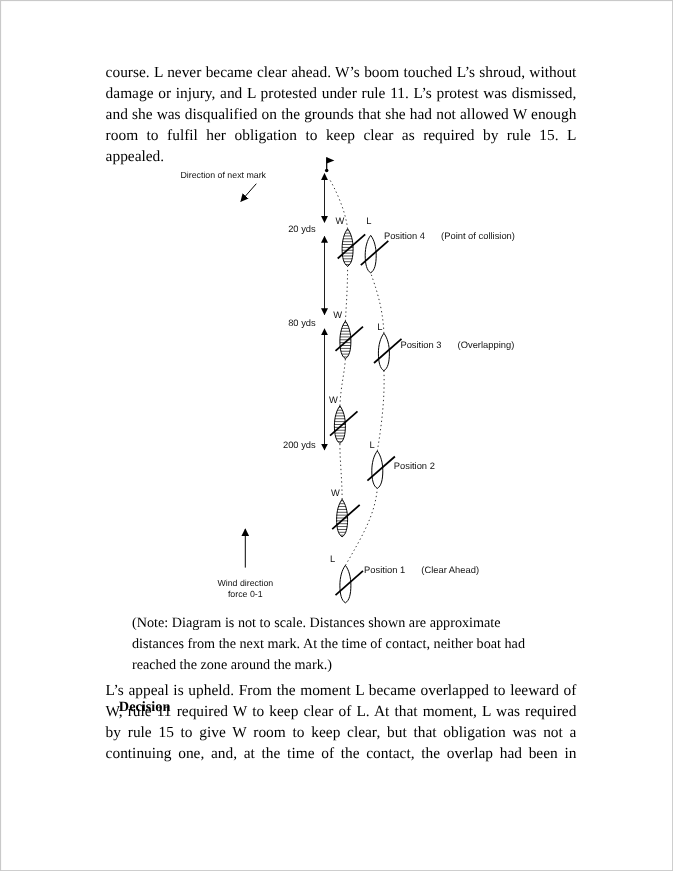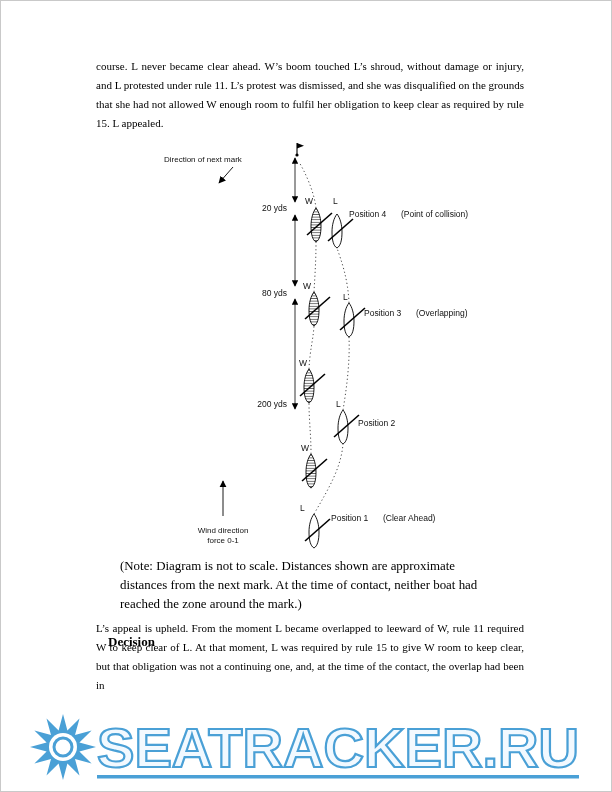--- a/index.html
+++ b/index.html
@@ -2,21 +2,21 @@
 <html><head>
 <meta charset="utf-8">
 <style>
   html,body { margin:0; padding:0; background:#ffffff; }
   .page {
     position:relative; width:612px; height:792px; background:#fff;
     font-family:"Liberation Serif", serif; color:#000;
     border:1px solid #c9c9c9; box-sizing:border-box; overflow:hidden;
   }
   .body-text {
-    position:absolute; margin:0; font-size:11px; line-height:19px;
+    position:absolute; margin:0; font-size:14px; line-height:19px;
     text-align:justify; color:#000;
   }
   .para1 { top:56px; left:95px; width:428px; }
   .para2 { top:618px; left:95px; width:428px; text-align-last:justify; }
   .note  { position:absolute; margin:0; top:556px; left:119px; width:376px;
            font-size:12.9px; line-height:19px; text-align:left; }
   .decision { position:absolute; margin:12px; top:621px; left:95px;
               font-size:13px; font-weight:bold; }
   .diagram { position:absolute; left:130px; top:135px; width:380px; height:420px; }
   .watermark { position:absolute; left:18px; top:704px; width:578px; height:84px; }
@@ -127,25 +127,14 @@
       <text class="dlabel-sm" x="92" y="407" text-anchor="middle">force 0-1</text>
     </svg>
   </div>
 
   <p class="note">(Note: Diagram is not to scale. Distances shown are approximate distances from the next mark. At the time of contact, neither boat had reached the zone around the mark.)</p>
 
   <p class="decision">Decision</p>
 
   <p class="body-text para2">L’s appeal is upheld. From the moment L became overlapped to leeward of W, rule 11 required W to keep clear of L. At that moment, L was required by rule 15 to give W room to keep clear, but that obligation was not a continuing one, and, at the time of the contact, the overlap had been in</p>
 
-  <div class="watermark">
-    <svg width="578" height="84" viewBox="0 0 578 84" xmlns="http://www.w3.org/2000/svg">
-      <g>
-        <polygon points="77,42 60.4,37.6 72.6,25.5 56,30 60.5,13.4 48.4,25.6 44,9 39.6,25.6 27.5,13.4 32,30 15.4,25.5 27.6,37.6 11,42 27.6,46.4 15.4,58.5 32,54 27.5,70.6 39.6,58.4 44,75 48.4,58.4 60.5,70.6 56,54 72.6,58.5 60.4,46.4" fill="#4aa0d6"></polygon>
-        <circle cx="44" cy="42" r="14" fill="#ffffff"></circle>
-        <circle cx="44" cy="42" r="9" fill="#ffffff" stroke="#4aa0d6" stroke-width="3"></circle>
-      </g>
-      <text x="78" y="62" font-family="Liberation Sans, sans-serif" font-size="56" font-weight="bold" fill="#f2f9ff" stroke-width="2.2" textLength="482" lengthAdjust="spacingAndGlyphs" stroke="#4aa0d6">SEATRACKER.RU</text>
-      <rect x="78" y="70" width="482" height="3.5" fill="#4aa0d6"></rect>
-    </svg>
-  </div>
 
 </div>
 
 </body></html>

